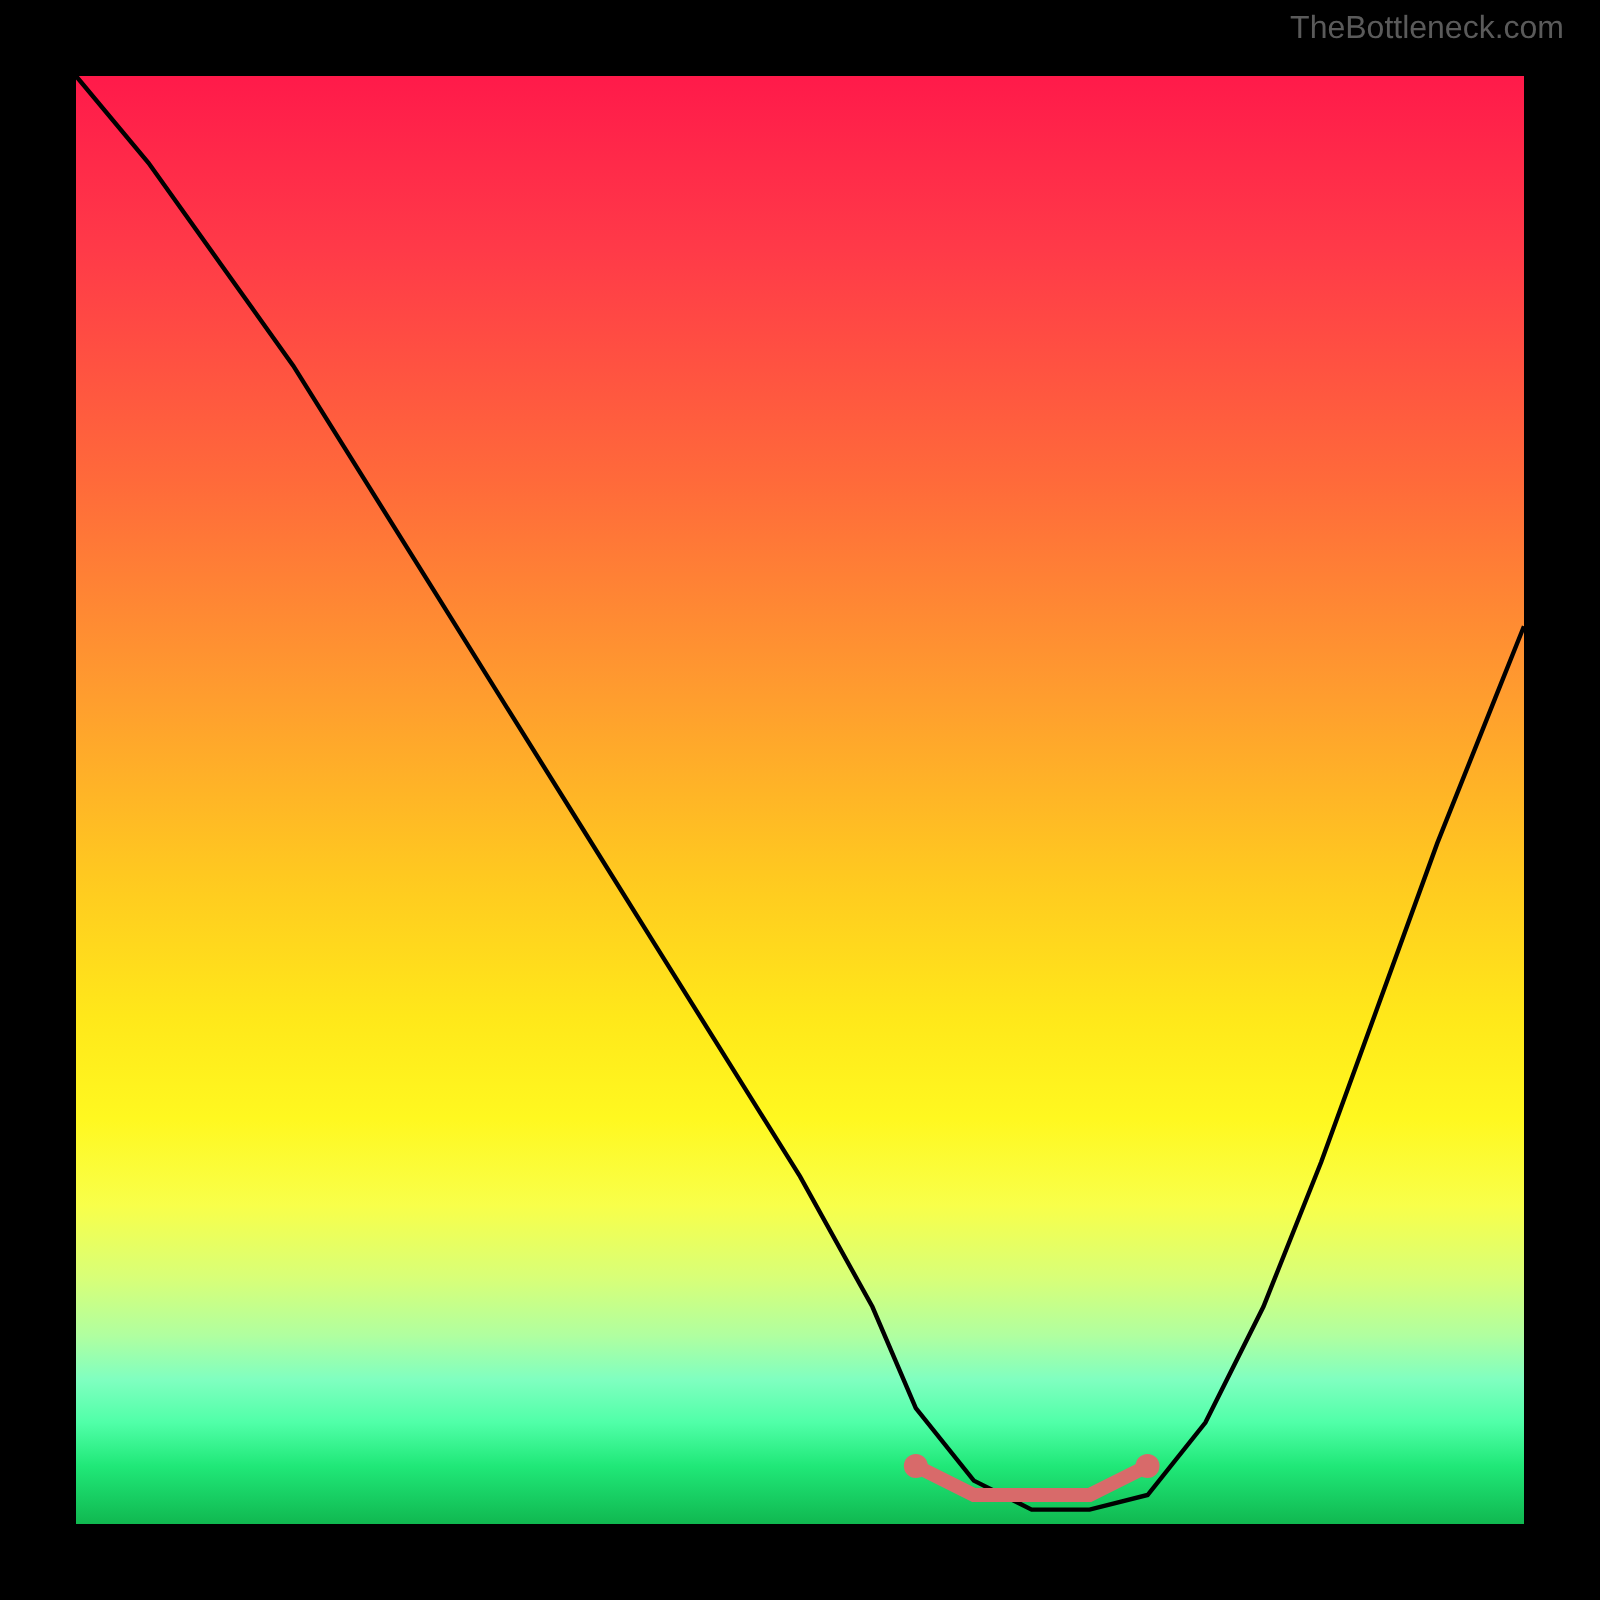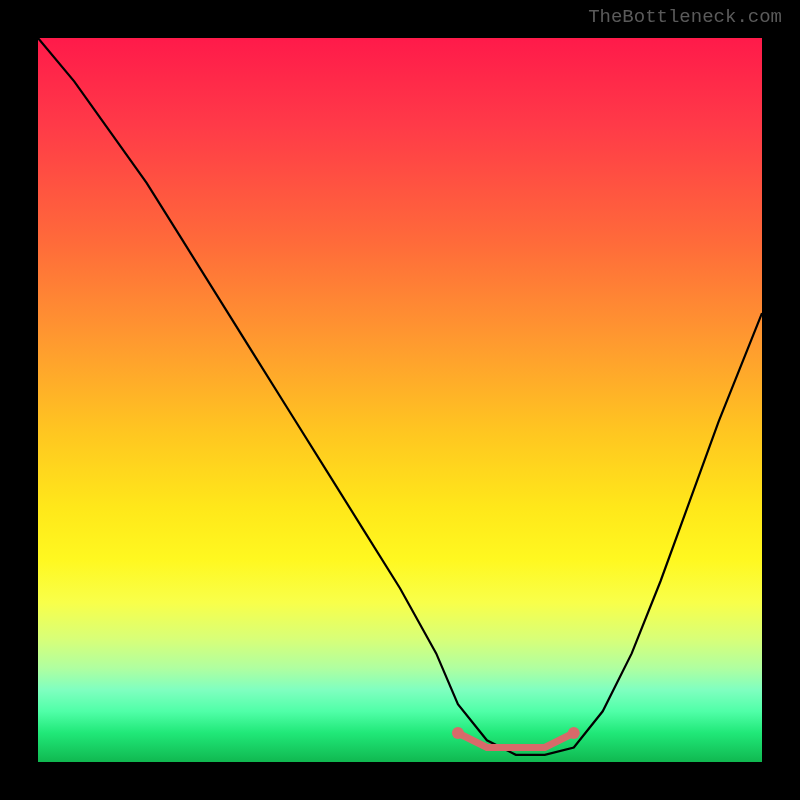--- a/index.html
+++ b/index.html
@@ -8,24 +8,23 @@
     height: 800px;
     background: #000;
     position: relative;
     font-family: Arial, sans-serif;
   }
   .watermark {
     position: absolute;
     top: 6px;
     right: 18px;
     color: #5a5a5a;
-    font-size: 19px;
+    font-size: 16px;
     font-weight: normal;
     z-index: 10;
-    font-family: Liberation Mono, monospace;
   }
   .plot-area {
     position: absolute;
     left: 38px;
     top: 38px;
     width: 724px;
     height: 724px;
     background: linear-gradient(to bottom,
       #ff1a4a 0%,
       #ff3a48 12%,

